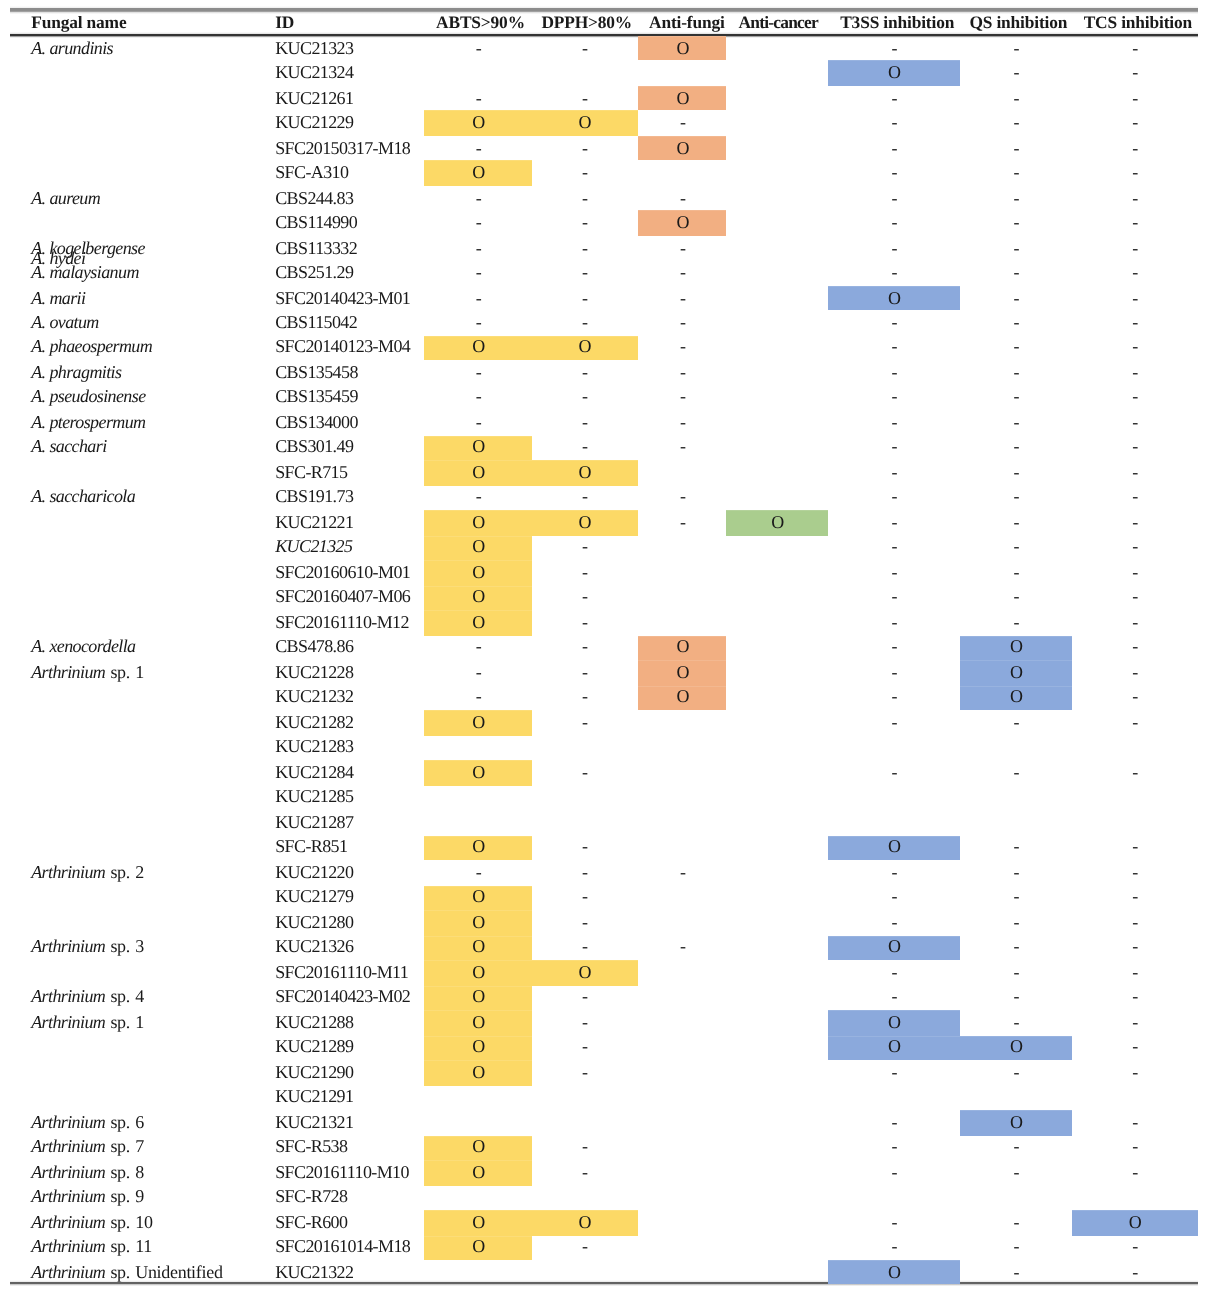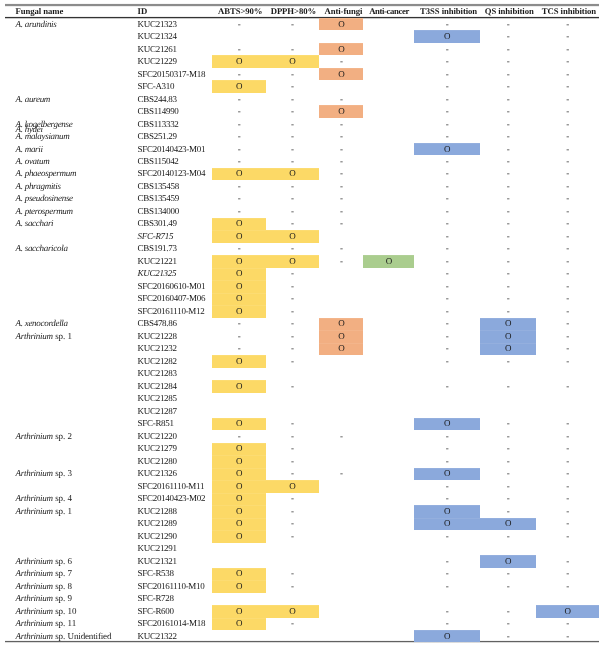--- a/index.html
+++ b/index.html
@@ -212,21 +212,21 @@
     <div class="cell c" style="left:212.4px;top:219.44px;width:53.9px;">O</div>
     <div class="cell c" style="left:266.3px;top:219.44px;width:52.4px;">-</div>
     <div class="cell c" style="left:319.4px;top:219.44px;width:44.1px;">-</div>
     <div class="cell c" style="left:414.3px;top:219.44px;width:66.0px;">-</div>
     <div class="cell c" style="left:480.2px;top:219.44px;width:56.2px;">-</div>
     <div class="cell c" style="left:536.4px;top:219.44px;width:62.5px;">-</div>
   </div>
   <div class="trow">
     <div class="swatch" style="left:212.4px;top:230.33px;width:53.9px;height:12.49px;background:#FCD966;"></div>
     <div class="swatch" style="left:266.3px;top:230.33px;width:52.4px;height:12.49px;background:#FCD966;"></div>
-    <div class="cell" style="left:137.6px;top:231.93px;font-style:italic;">SFC-R715</div>
+    <div class="cell" style="left:137.6px;top:231.93px;">SFC-R715</div>
     <div class="cell c" style="left:212.4px;top:231.93px;width:53.9px;">O</div>
     <div class="cell c" style="left:266.3px;top:231.93px;width:52.4px;">O</div>
     <div class="cell c" style="left:414.3px;top:231.93px;width:66.0px;">-</div>
     <div class="cell c" style="left:480.2px;top:231.93px;width:56.2px;">-</div>
     <div class="cell c" style="left:536.4px;top:231.93px;width:62.5px;">-</div>
   </div>
   <div class="trow">
     <div class="cell nm" style="left:15.6px;top:244.42px;">A. saccharicola</div>
     <div class="cell" style="left:137.6px;top:244.42px;">CBS191.73</div>
     <div class="cell c" style="left:212.4px;top:244.42px;width:53.9px;">-</div>

